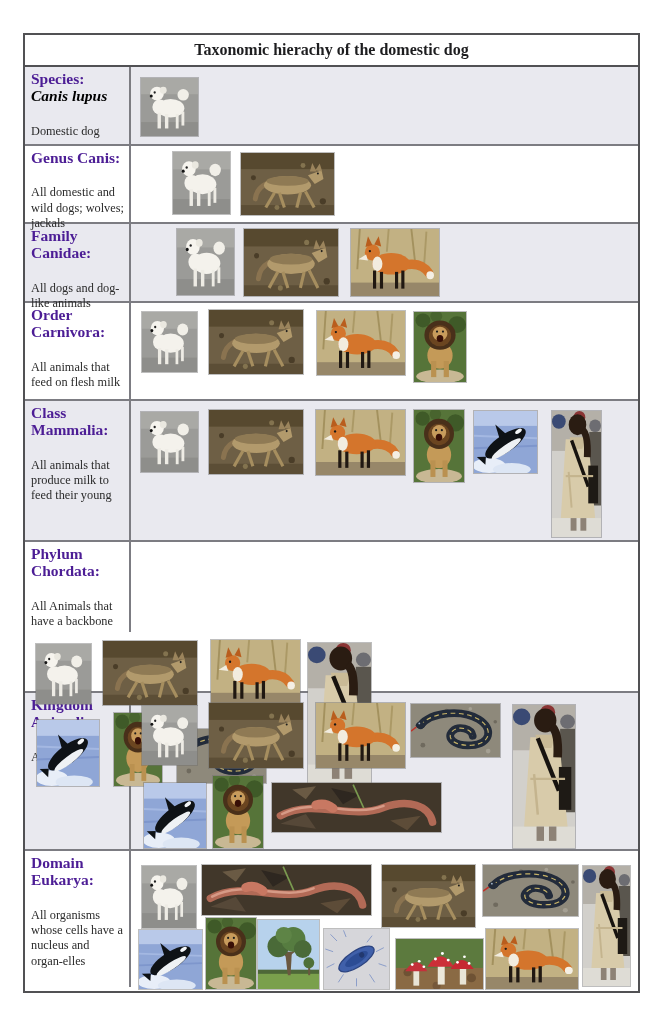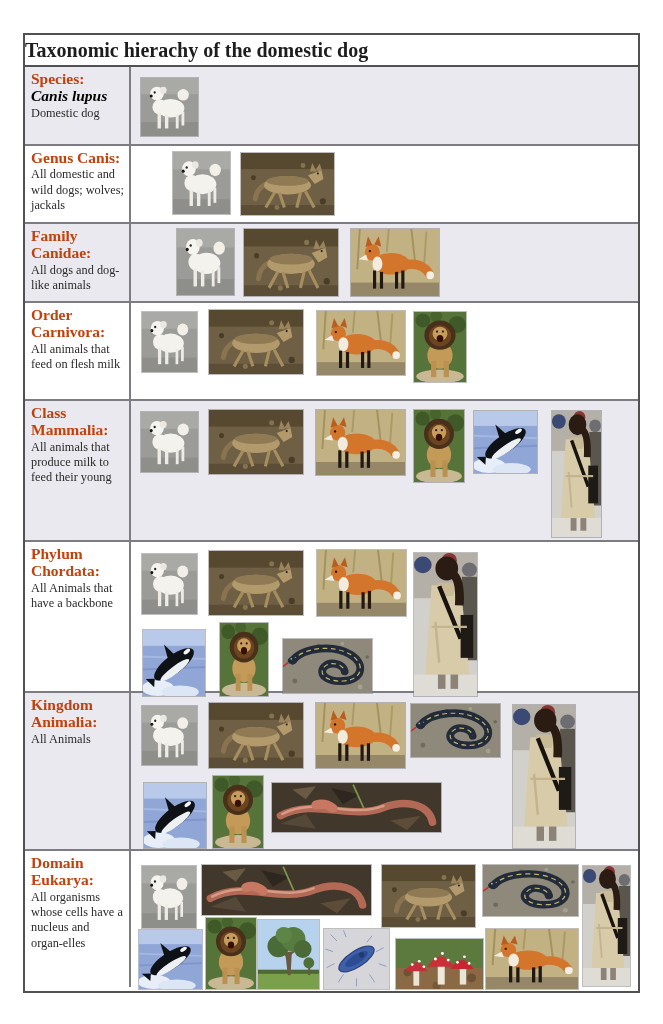--- a/index.html
+++ b/index.html
@@ -1,29 +1,29 @@
 <!DOCTYPE html>
 <html style="--shade: #e9e9ef;"><head>
 <meta charset="utf-8">
 <style>
   html,body{margin:0;padding:0;background:#ffffff;}
   .page{position:relative;width:663px;height:1024px;background:#fff;overflow:hidden;
         font-family:"Liberation Serif", serif;}
   .taxo-table{position:absolute;left:23px;top:33px;width:617px;height:960px;
         border:2px solid #515154;background:#fff;box-sizing:border-box;}
   .title-row{height:30px;border-bottom:2px solid #515154;display:flex;align-items:center;
-        justify-content:flex-start;font-weight:bold;font-size:20px;color:#1d1d1f;background:#fff;}
+        justify-content:center;font-weight:bold;font-size:16px;color:#1d1d1f;background:#fff;}
   .trow{display:flex;border-bottom:2px solid #7c7c82;box-sizing:border-box;background:#fff;}
   .trow:last-child{border-bottom:none;}
   .trow.shaded{background:var(--shade,#e9e9ef);}
   .label-cell{width:106px;min-width:106px;border-right:2px solid #7c7c82;box-sizing:border-box;
         padding:3px 5px 3px 6px;}
-  .rank{font-weight:bold;font-size:15.5px;line-height:1.12;color:#c2410c;}
+  .rank{font-weight:bold;font-size:15.5px;line-height:1.12;color:#4c1d95;}
   .binomial{font-weight:bold;font-style:italic;font-size:15.5px;line-height:1.12;color:#000000;}
-  .desc{font-size:12.3px;line-height:1.25;color:#2a2a2a;margin-top:1px;}
+  .desc{font-size:12.3px;line-height:1.25;color:#2a2a2a;margin-top:19px;}
   .img-cell{position:relative;flex:1;}
   .photo{position:absolute;outline:1px solid rgba(110,110,110,0.45);background:#fff;display:block;}
 </style>
 </head>
 <body>
 
 <svg width="0" height="0" style="position:absolute" aria-hidden="true">
   <defs>
     <symbol id="sym-dog" viewBox="0 0 100 100">
       <rect width="100" height="100" fill="#9b9b98"></rect>
@@ -313,21 +313,21 @@
               <use href="#sym-lion"></use>
             </svg>
             <svg class="photo" viewBox="0 0 100 100" preserveAspectRatio="none" style="left: 343px; top: 10px; width: 63px; height: 62px;">
               <use href="#sym-orca"></use>
             </svg>
             <svg class="photo" viewBox="0 0 50 120" preserveAspectRatio="none" style="left: 421px; top: 10px; width: 49px; height: 126px;">
               <use href="#sym-human"></use>
             </svg>
           </div>
         </div>
-        <div class="trow" style="height: 151px;">
+        <div class="trow" style="height: 151px; flex-direction: column;">
           <div class="label-cell">
             <div class="rank">Phylum Chordata:</div>
             <div class="desc">All Animals that have a backbone</div>
           </div>
           <div class="img-cell">
             <svg class="photo" viewBox="0 0 100 100" preserveAspectRatio="none" style="left: 11px; top: 12px; width: 55px; height: 60px;">
               <use href="#sym-dog"></use>
             </svg>
             <svg class="photo" viewBox="0 0 150 100" preserveAspectRatio="none" style="left: 78px; top: 9px; width: 94px; height: 64px;">
               <use href="#sym-coyote"></use>

